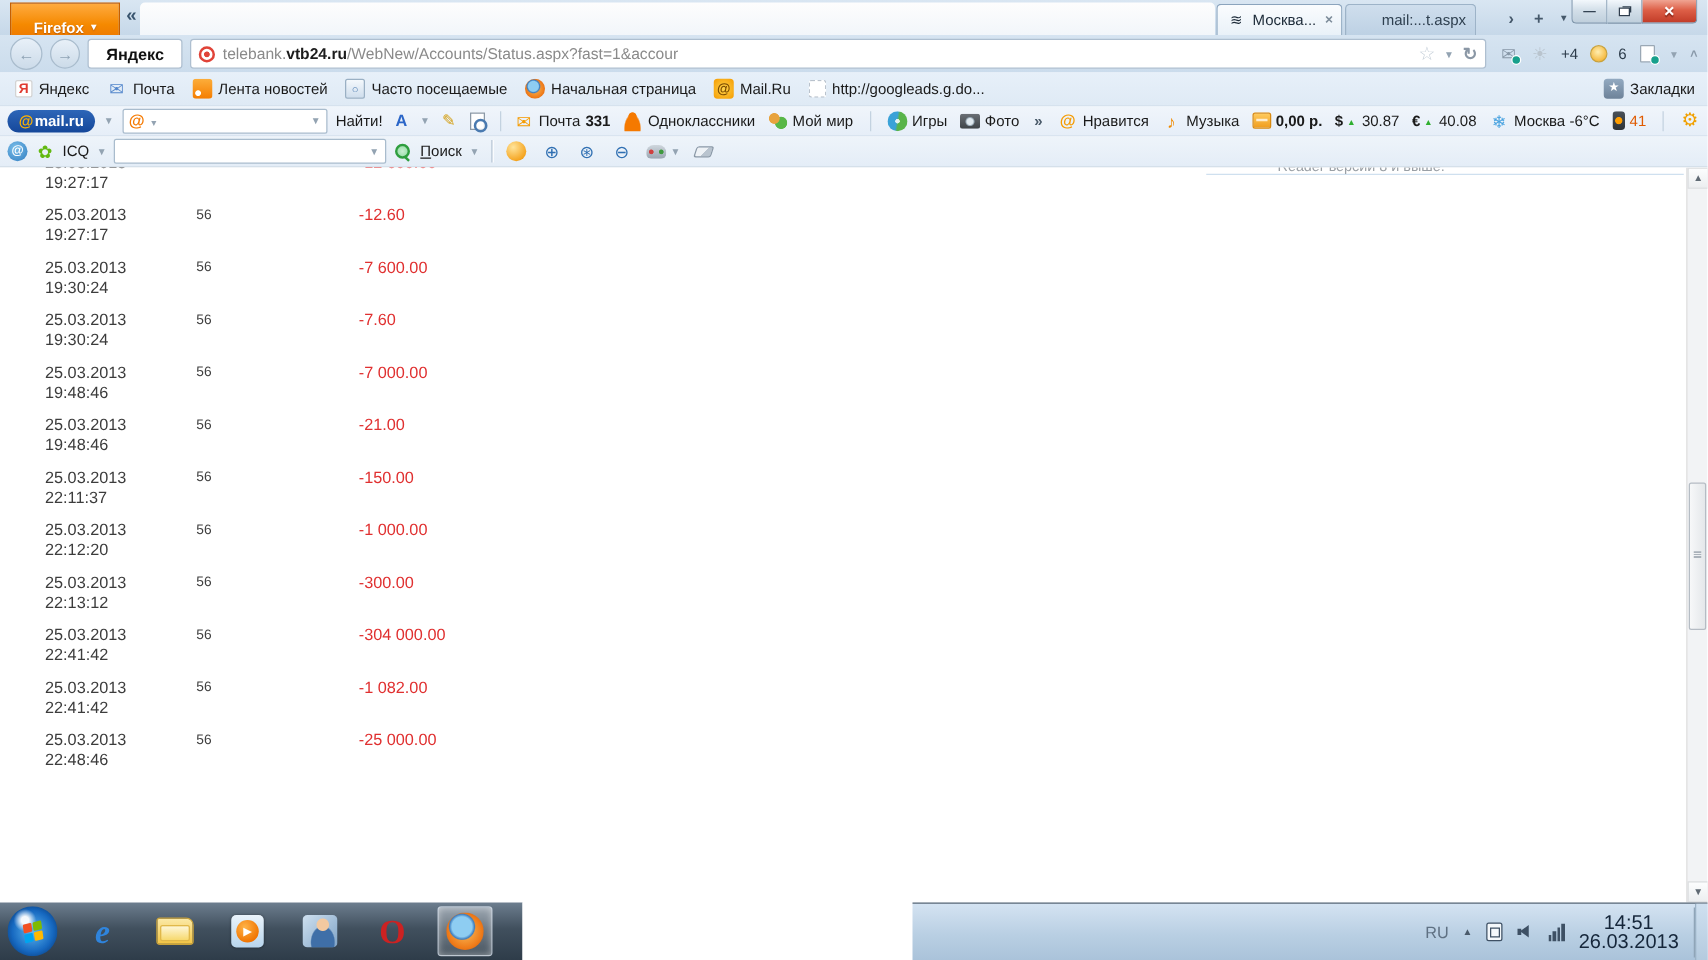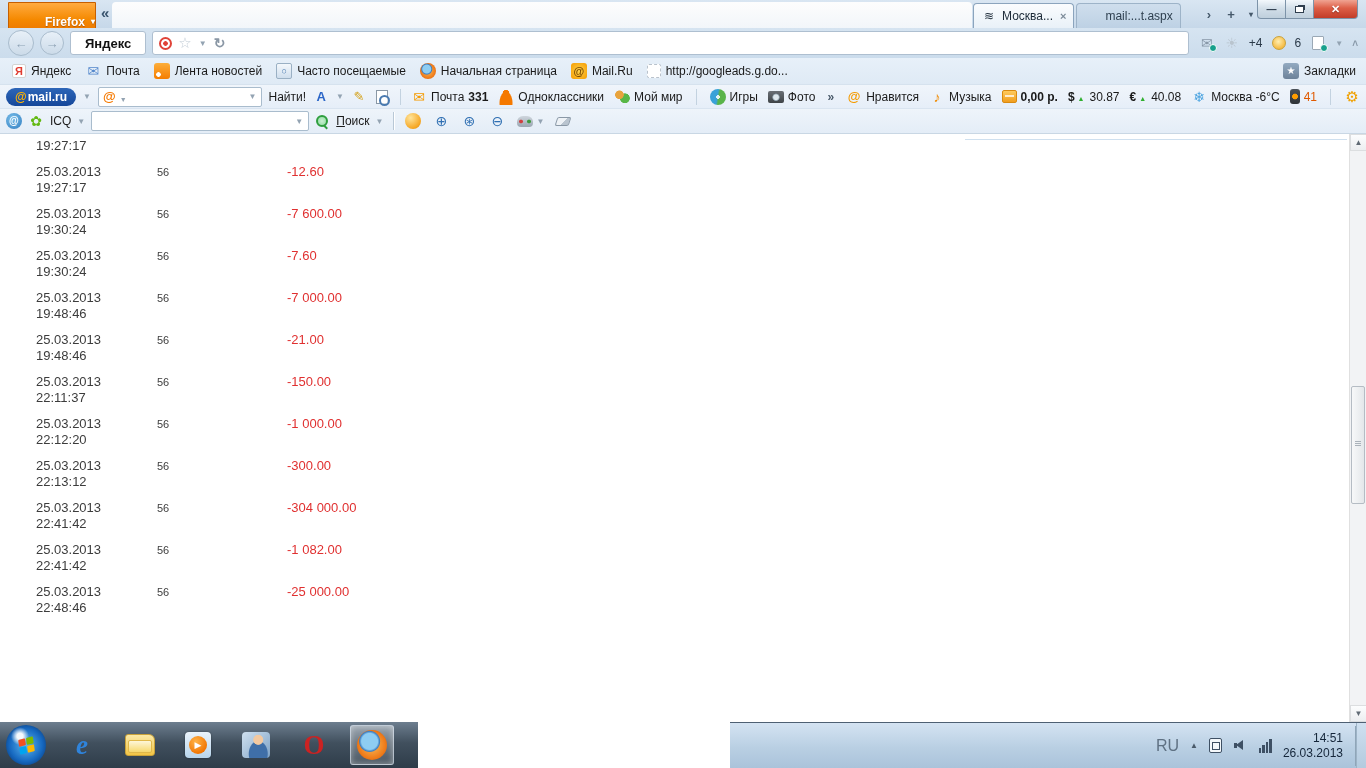--- a/index.html
+++ b/index.html
@@ -8,21 +8,21 @@
   .ic{display:inline-flex;align-items:center;justify-content:center;width:16px;height:16px;
     font-size:12px;line-height:1;flex:none;}
 
   
   .titlebar{position:absolute;left:0;top:0;width:1366px;height:28px;
     background:linear-gradient(#d9e6f2,#c6d8e9);}
   .tabstrip-bg{position:absolute;left:112px;top:2px;width:860px;height:26px;
     background:linear-gradient(#fdfdfd,#f2f6fa);border-radius:4px 4px 0 0;}
   .ff-btn{position:absolute;left:8px;top:2px;width:88px;height:39px;border-radius:0 0 5px 5px;
     background:linear-gradient(#ffab40,#f58900 45%,#e66a00);border:1px solid #c65f00;
-    color:#fff;font-weight:bold;font-size:12px;display:flex;align-items:center;justify-content:flex-end;gap:6px;
+    color:#fff;font-weight:bold;font-size:12px;display:flex;align-items:center;justify-content:center;gap:6px;
     text-shadow:0 1px 1px rgba(120,50,0,.5);}
   .ff-btn .dd{font-size:8px;}
   .chev{position:absolute;left:101px;top:4px;color:#39546e;font-size:15px;font-weight:bold;}
   .tab-strip{position:absolute;left:973px;top:3px;height:25px;display:flex;align-items:flex-end;gap:2px;}
   .tab{height:25px;display:flex;align-items:center;gap:5px;padding:0 7px;font-size:12px;
     border-radius:4px 4px 0 0;border:1px solid #9db3c8;border-bottom:none;max-width:118px;}
   .tab.active{background:linear-gradient(#fafcfe,#e9f1f8);color:#1c2a38;border-color:#8ba4bd;}
   .tab:not(.active){background:linear-gradient(#cfdeed,#bdd1e4);color:#2f4050;}
   .tab-label{white-space:nowrap;overflow:hidden;text-overflow:clip;}
   .tab-close{color:#7d8c9a;font-size:11px;font-weight:bold;padding-left:2px;cursor:default;}
@@ -213,31 +213,31 @@
     background:radial-gradient(circle at 38% 32%,#ffb347,#f07300 75%);display:flex;align-items:center;justify-content:center;}
   .app-messenger .g{width:28px;height:26px;border-radius:4px;background:
     radial-gradient(circle at 58% 30%,#f3c9a0 4.6px,rgba(0,0,0,0) 5.4px),
     radial-gradient(ellipse at 58% 84%,#3f6fa8 9px 6px,rgba(0,0,0,0) 10px),
     linear-gradient(135deg,#cfe0ef,#7fa3c6);}
   .app-opera .g{color:#cc2222;font:bold 27px "Liberation Serif",serif;}
   .app-firefox .g{width:30px;height:30px;border-radius:50%;background:
     radial-gradient(circle at 42% 38%,#8ecdf2 0 8px,#3f7fc0 10px,rgba(0,0,0,0) 11px),
     radial-gradient(circle at 50% 50%,#f9bd5b,#ef7c1a 62%,#cf5103);}
   .tray{display:flex;align-items:center;gap:11px;margin-right:6px;}
-  .tray-lang{color:#5f7183;font-size:16px;}
+  .tray-lang{color:#5f7183;font-size:13px;}
   .ic-chevron-up{color:#4a5a6a;font-size:8px;}
   .ic-action-center{width:13px;height:15px;border:1px solid #3e5064;border-radius:2px;background:#f4f8fb;position:relative;}
   .ic-action-center::after{content:"";position:absolute;left:2px;top:3px;width:6px;height:6px;border:1px solid #3e5064;}
   .ic-speaker{position:relative;width:15px;height:15px;}
   .ic-speaker::before{content:"";position:absolute;left:1px;top:5px;width:3px;height:5px;background:#3e5064;}
   .ic-speaker::after{content:"";position:absolute;left:3px;top:2px;border:5.5px solid rgba(0,0,0,0);
     border-right:7px solid #3e5064;border-left:0;}
   .ic-network{display:flex;align-items:flex-end;gap:1px;height:14px;}
   .ic-network span{width:2.5px;background:#3e5064;display:block;}
-  .tray-clock{text-align:right;font-size:12px;line-height:15px;color:#15263a;padding-right:6px;}
+  .tray-clock{text-align:center;font-size:16px;line-height:15px;color:#15263a;padding-right:6px;}
   .tray-sep{width:1px;height:40px;background:#8fa5b8;}
   .show-desktop{width:10px;height:46px;background:linear-gradient(180deg,#cfe0f0,#b3cade);border-left:1px solid #9db3c6;}
 </style>
 </head>
 <body>
 
 <div class="titlebar">
   <div class="tabstrip-bg"></div>
   <div class="ff-btn">
     <span>Firefox</span>
@@ -269,20 +269,21 @@
     <div class="wc wc-close">✕</div>
   </div>
 </div>
 
 <div class="navbar">
   <div class="nav-circle" style="width:26px;height:26px;">←</div>
   <div class="nav-circle">→</div>
   <div class="ya-btn">Яндекс</div>
   <div class="url-field">
     <span class="ic-favicon-vtb"></span>
+    <span class="url-text"><span>telebank.</span><b>vtb24.ru</b><span>/WebNew/Accounts/Status.aspx?fast=1&amp;accour</span></span>
     <span class="url-icons">
       <span class="ic-star-url">☆</span>
       <span class="ic-dd-sm">▼</span>
       <span class="ic-reload">↻</span>
     </span>
   </div>
   <div class="nav-right">
     <span class="ic ic-envelope-gray badge-ic">✉</span>
     <span class="ic ic-sun">☀</span>
     <span>+4</span>
@@ -543,20 +544,21 @@
         <div>
           <div class="t-date">25.03.2013</div>
           <div class="t-time">22:48:46</div>
         </div>
         <div><a class="t-link">56</a></div>
         <div class="t-amount">-25 000.00</div>
       </div>
     </div>
   <div class="notice-topline"></div>
   <div class="pdf-notice">
+    <div>Reader версии 8 и выше.</div>
   </div>
   <div class="scrollbar">
     <div class="sb-btn sb-up">▲</div>
     <div class="sb-thumb"></div>
     <div class="sb-btn sb-down">▼</div>
   </div>
 </div>
 
 <div class="taskbar">
   <div class="tb-left" id="tb-apps">

